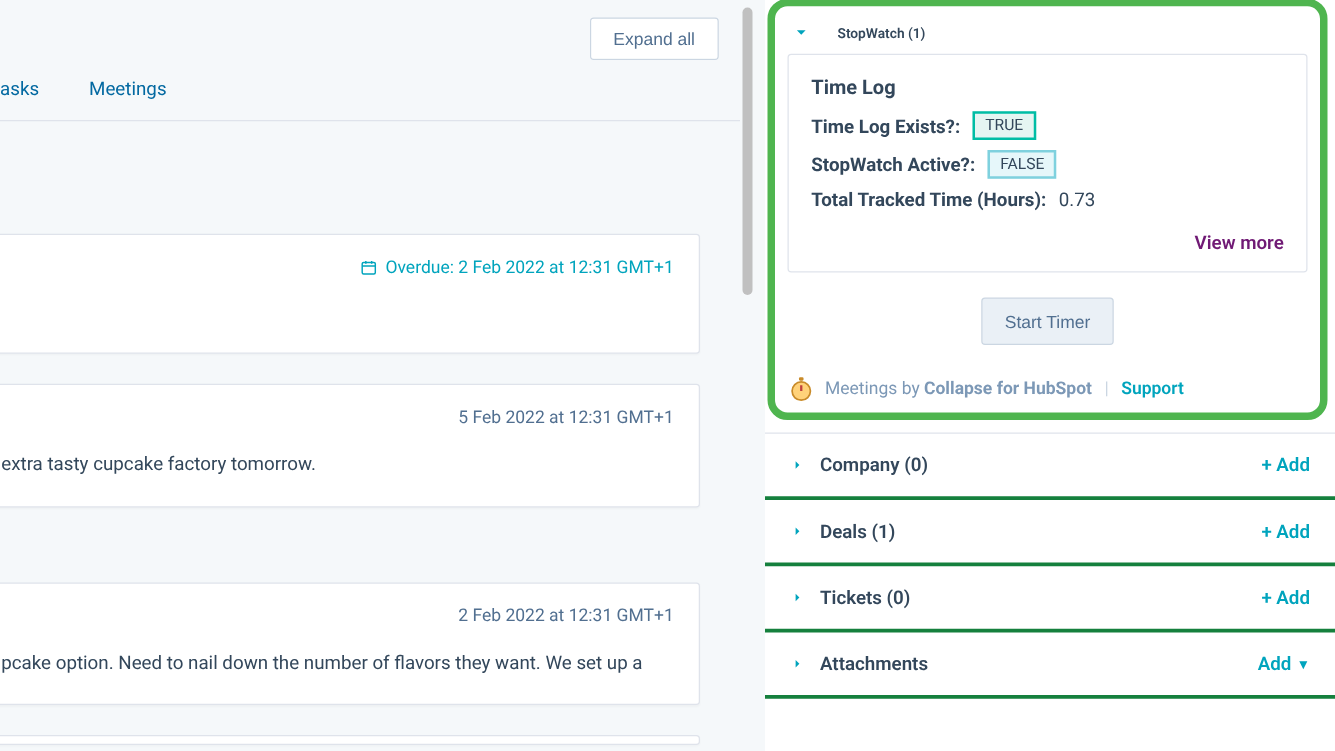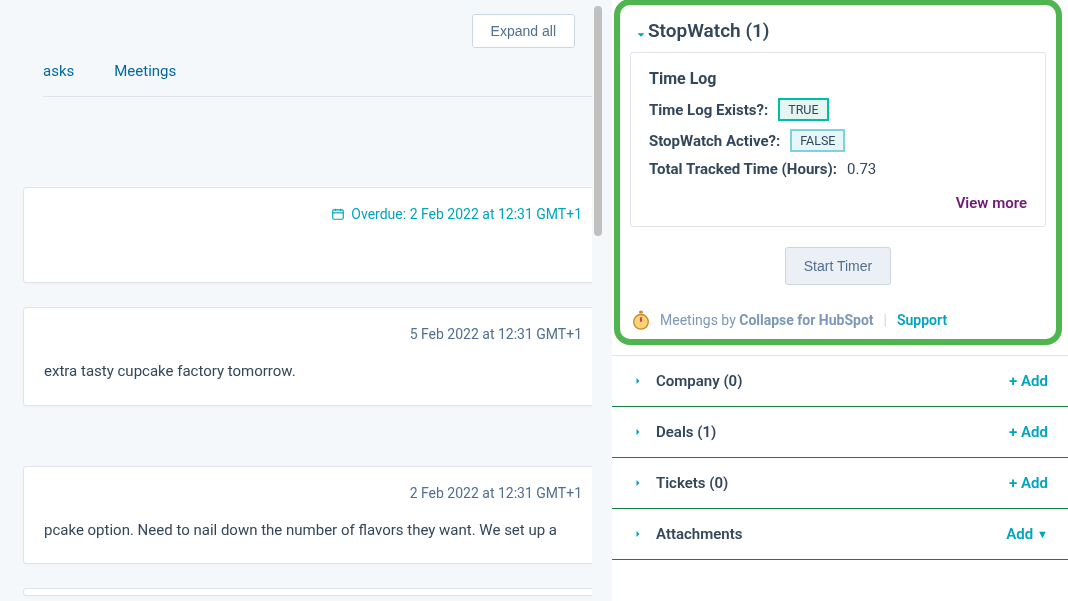--- a/index.html
+++ b/index.html
@@ -12,21 +12,20 @@
       overflow: hidden;
       position: relative;
     }
     .main-area {
       position: absolute;
       left: 0;
       top: 0;
       width: 595px;
       height: 601px;
       overflow: hidden;
-      padding-left: 43px;
     }
     .top-controls {
       display: flex;
       justify-content: flex-end;
       padding: 14px 20px 10px 0;
     }
     .btn-group {
       display: flex;
       border: 1px solid #cbd6e2;
       border-radius: 3px;
@@ -111,25 +110,25 @@
     .stopwatch-wrap {
       border: 6px solid #4fb54f;
       border-radius: 16px;
       margin: -1px 6px 10px 2px;
       padding: 6px 10px 8px 10px;
       background: #fff;
     }
     .accordion-header {
       display: flex;
       align-items: flex-end;
-      gap: 0;
+      gap: 22px;
       padding: 8px 4px 10px 4px;
       font-weight: 600;
       color: #33475b;
-      font-size: 19px;
+      font-size: 11px;
     }
     .chevron { color: #00a4bd; display: inline-flex; }
     .sw-card {
       border: 1px solid #dfe3eb;
       border-radius: 3px;
       padding: 16px 18px 14px 18px;
       margin-bottom: 20px;
     }
     .sw-card h4 {
       font-size: 16px;
@@ -187,21 +186,21 @@
     .sw-icon { width: 22px; height: 22px; flex-shrink: 0; }
 
     .accordion {
       border-top: 1px solid #dfe3eb;
     }
     .acc-row {
       display: flex;
       align-items: center;
       justify-content: space-between;
       padding: 16px 20px;
-      border-bottom: 1px solid #15803d;
+      border-bottom: 3px solid #15803d;
     }
     .acc-left { display: flex; align-items: center; gap: 12px; }
     .acc-title { font-weight: 600; font-size: 15px; color: #33475b; }
     .acc-action {
       color: #00a4bd;
       font-weight: 600;
       font-size: 15px;
       display: flex;
       align-items: center;
       gap: 4px;

